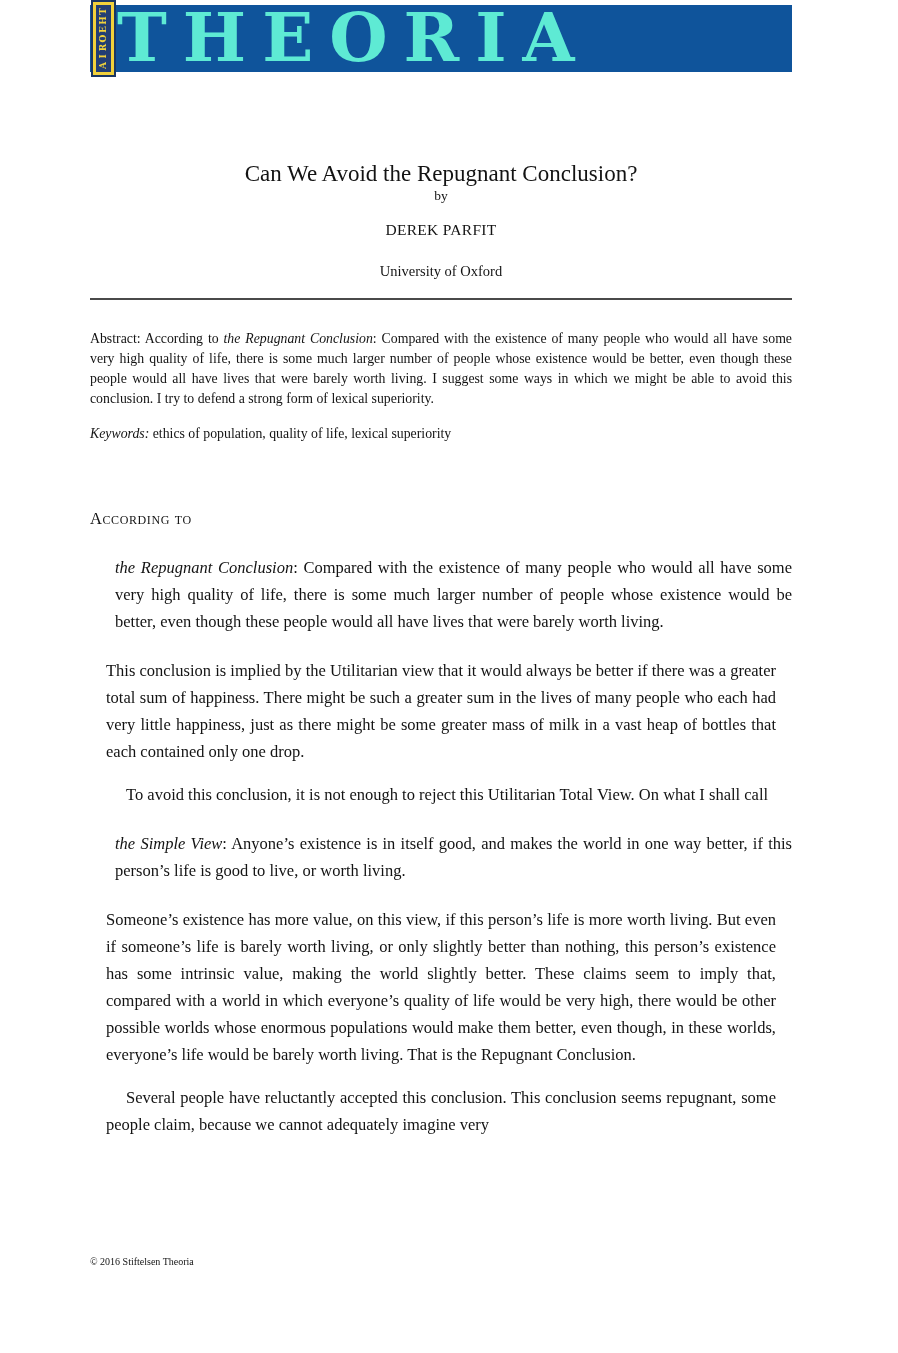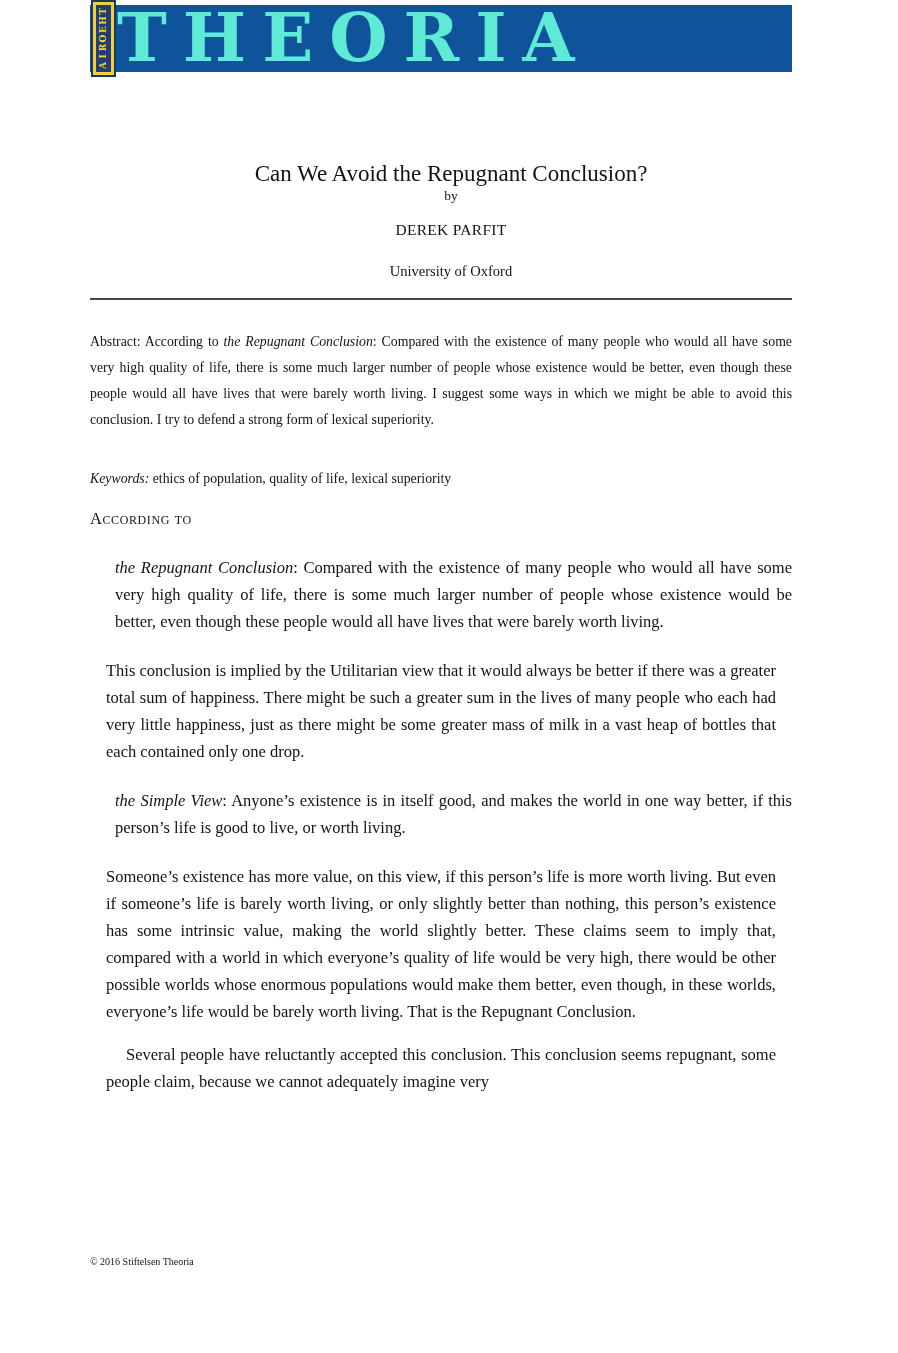--- a/index.html
+++ b/index.html
@@ -46,40 +46,40 @@
     font-size:9px; line-height:9px;
     color:#F1D13B;
   }
   
   .citation {
     position:absolute; left:90px; top:84px;
     font-size:15.5px; line-height:25px;
   }
   
   .heading {
-    position:absolute; left:100px; top:160px;
+    position:absolute; left:90px; top:160px;
     width:702px; text-align:center;
   }
   .title { font-size:23px; font-weight:normal; margin:0; line-height:28px; }
   .byline { font-size:13.5px; }
   .author { font-size:15.5px; margin-top:17px; letter-spacing:0.3px; }
   .affiliation { font-size:14.5px; margin-top:24px; }
   .rule {
     position:absolute; left:90px; top:298px;
     width:702px; height:0;
     border-top:2px solid #4a4a4a;
   }
   
   .abstract {
     position:absolute; left:90px; top:329px;
     width:702px;
-    font-size:13.8px; line-height:26px;
+    font-size:13.8px; line-height:20px;
   }
   .abstract .abs-text { text-align:justify; margin:0; }
-  .abstract .keywords { margin:33px 0 0 0; }
+  .abstract .keywords { margin:15px 0 0 0; }
   
   .article {
     position:absolute; left:90px; top:505px;
     width:702px;
     font-size:16.5px; line-height:27px;
   }
   .lead { margin:0; }
   .smallcaps { font-variant:small-caps; letter-spacing:0.6px; }
   .bq {
     margin:22px 0 22px 25px;
@@ -127,20 +127,21 @@
     <p class="abs-text"><span>Abstract: </span><span>According to </span><i>the Repugnant Conclusion</i><span>: Compared with the existence of many people who would all have some very high quality of life, there is some much larger number of people whose existence would be better, even though these people would all have lives that were barely worth living. I suggest some ways in which we might be able to avoid this conclusion. I try to defend a strong form of lexical superiority.</span></p>
     <p class="keywords"><i>Keywords: </i><span>ethics of population, quality of life, lexical superiority</span></p>
   </section>
 
   <main class="article">
     <p class="lead"><span class="smallcaps">According to</span></p>
 
     <div class="bq"><i>the Repugnant Conclusion</i><span>: Compared with the existence of many people who would all have some very high quality of life, there is some much larger number of people whose existence would be better, even though these people would all have lives that were barely worth living.</span></div>
 
     <p class="body-par">This conclusion is implied by the Utilitarian view that it would always be better if there was a greater total sum of happiness. There might be such a greater sum in the lives of many people who each had very little happiness, just as there might be some greater mass of milk in a vast heap of bottles that each contained only one drop.</p>
+    <p class="body-par indent">To avoid this conclusion, it is not enough to reject this Utilitarian Total View. On what I shall call</p>
 
     <div class="bq"><i>the Simple View</i><span>: Anyone’s existence is in itself good, and makes the world in one way better, if this person’s life is good to live, or worth living.</span></div>
 
     <p class="body-par">Someone’s existence has more value, on this view, if this person’s life is more worth living. But even if someone’s life is barely worth living, or only slightly better than nothing, this person’s existence has some intrinsic value, making the world slightly better. These claims seem to imply that, compared with a world in which everyone’s quality of life would be very high, there would be other possible worlds whose enormous populations would make them better, even though, in these worlds, everyone’s life would be barely worth living. That is the Repugnant Conclusion.</p>
     <p class="body-par indent">Several people have reluctantly accepted this conclusion. This conclusion seems repugnant, some people claim, because we cannot adequately imagine very</p>
   </main>
 
   <footer class="footer"><span>© 2016 Stiftelsen Theoria</span></footer>
 
 </div>

